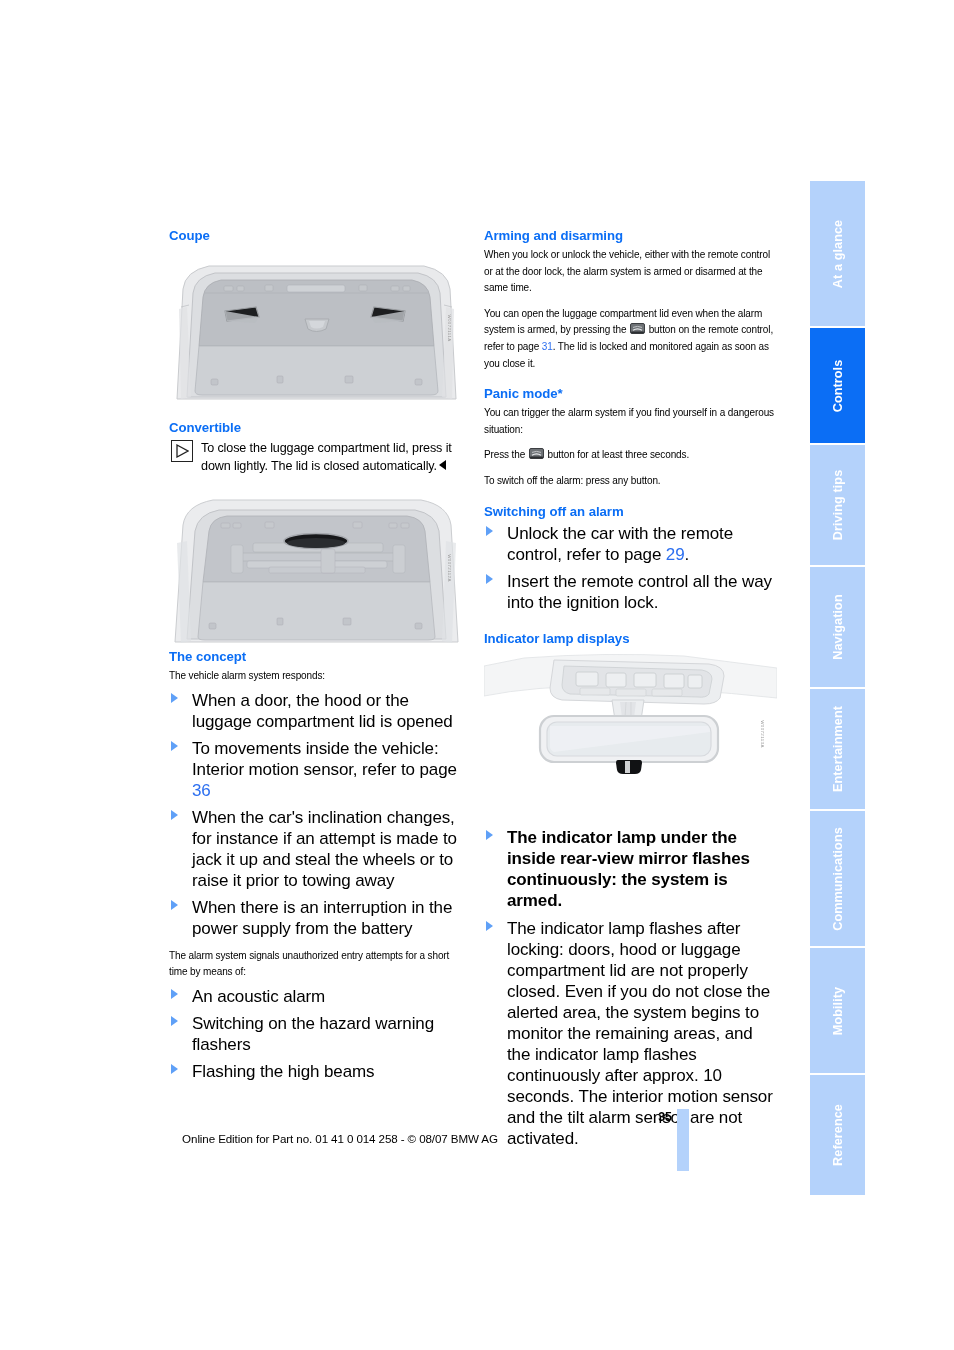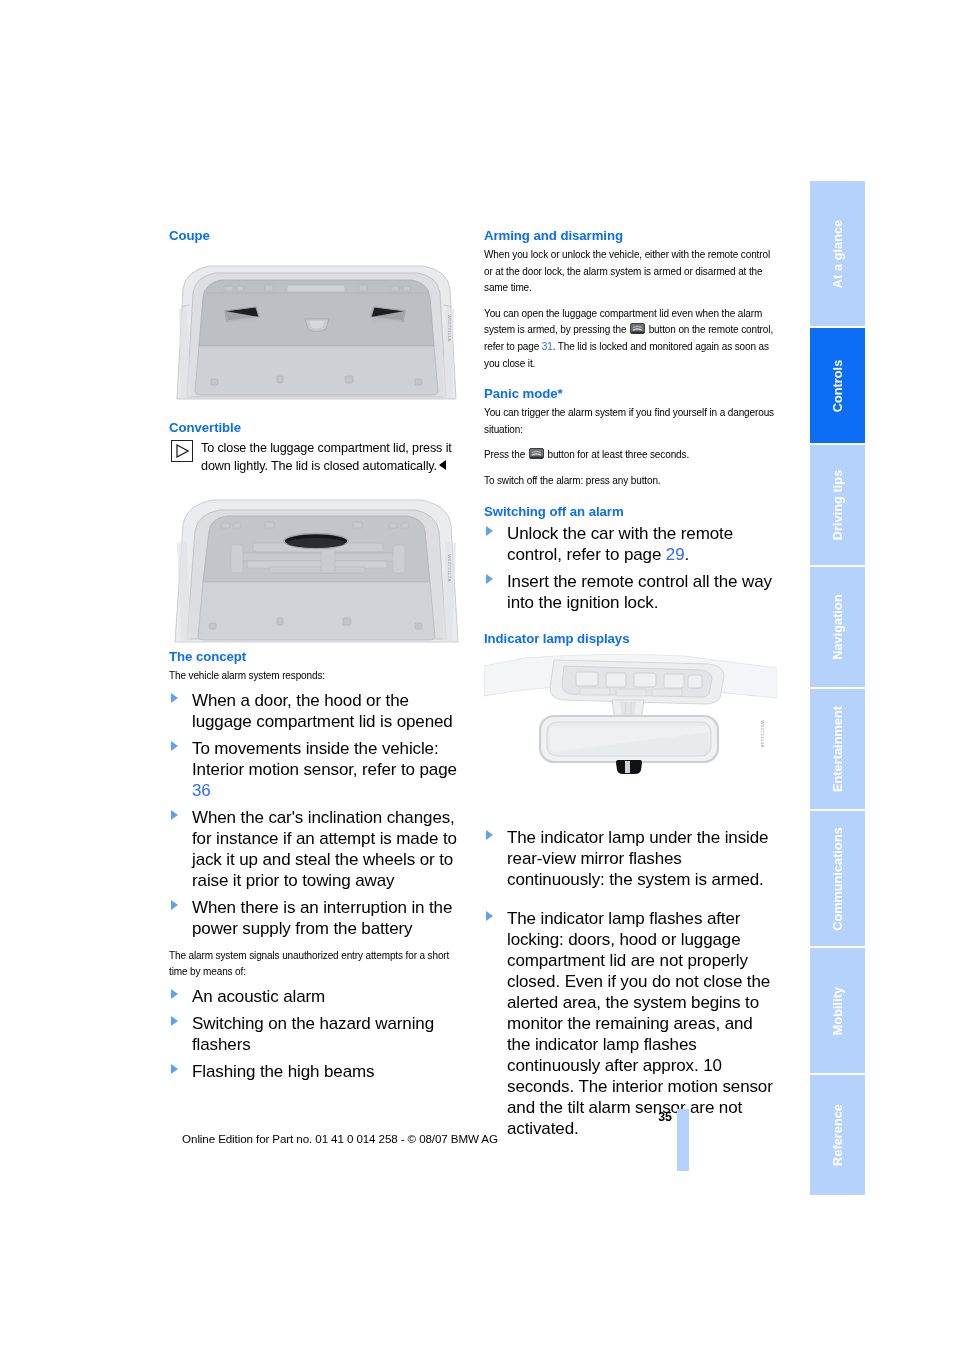--- a/index.html
+++ b/index.html
@@ -383,21 +383,21 @@
 
         <path d="M66 74 L224 74 Q226 76 226 80 L70 100 Q66 98 66 94 Z" fill="#eef1f4" opacity="0.9"></path>
 
         <path d="M134 108 L156 108 Q158 108 158 111 L157 118 Q156 122 151 122 L139 122 Q134 122 133 118 L132 111 Q132 108 134 108 Z" fill="#111214"></path>
         <rect x="141" y="109" width="5" height="12" fill="#f2f3f5" opacity="0.85"></rect>
       </svg>
       <span class="figcode">W0072113A</span>
     </div>
 
     <ul class="tri" style="margin-top:10px;">
-      <li style="margin-bottom:18px;">
+      <li style="margin-bottom:7px;font-weight:bold;">
         <span class="tri-mark"></span>
         <span>The indicator lamp under the inside rear-view mirror flashes continuously: the system is armed.</span>
       </li>
       <li>
         <span class="tri-mark"></span>
         <span>The indicator lamp flashes after locking: doors, hood or luggage compartment lid are not properly closed. Even if you do not close the alerted area, the system begins to monitor the remaining areas, and the indicator lamp flashes continuously after approx. 10 seconds. The interior motion sensor and the tilt alarm sensor are not activated.</span>
       </li>
     </ul>
   </div>
 

